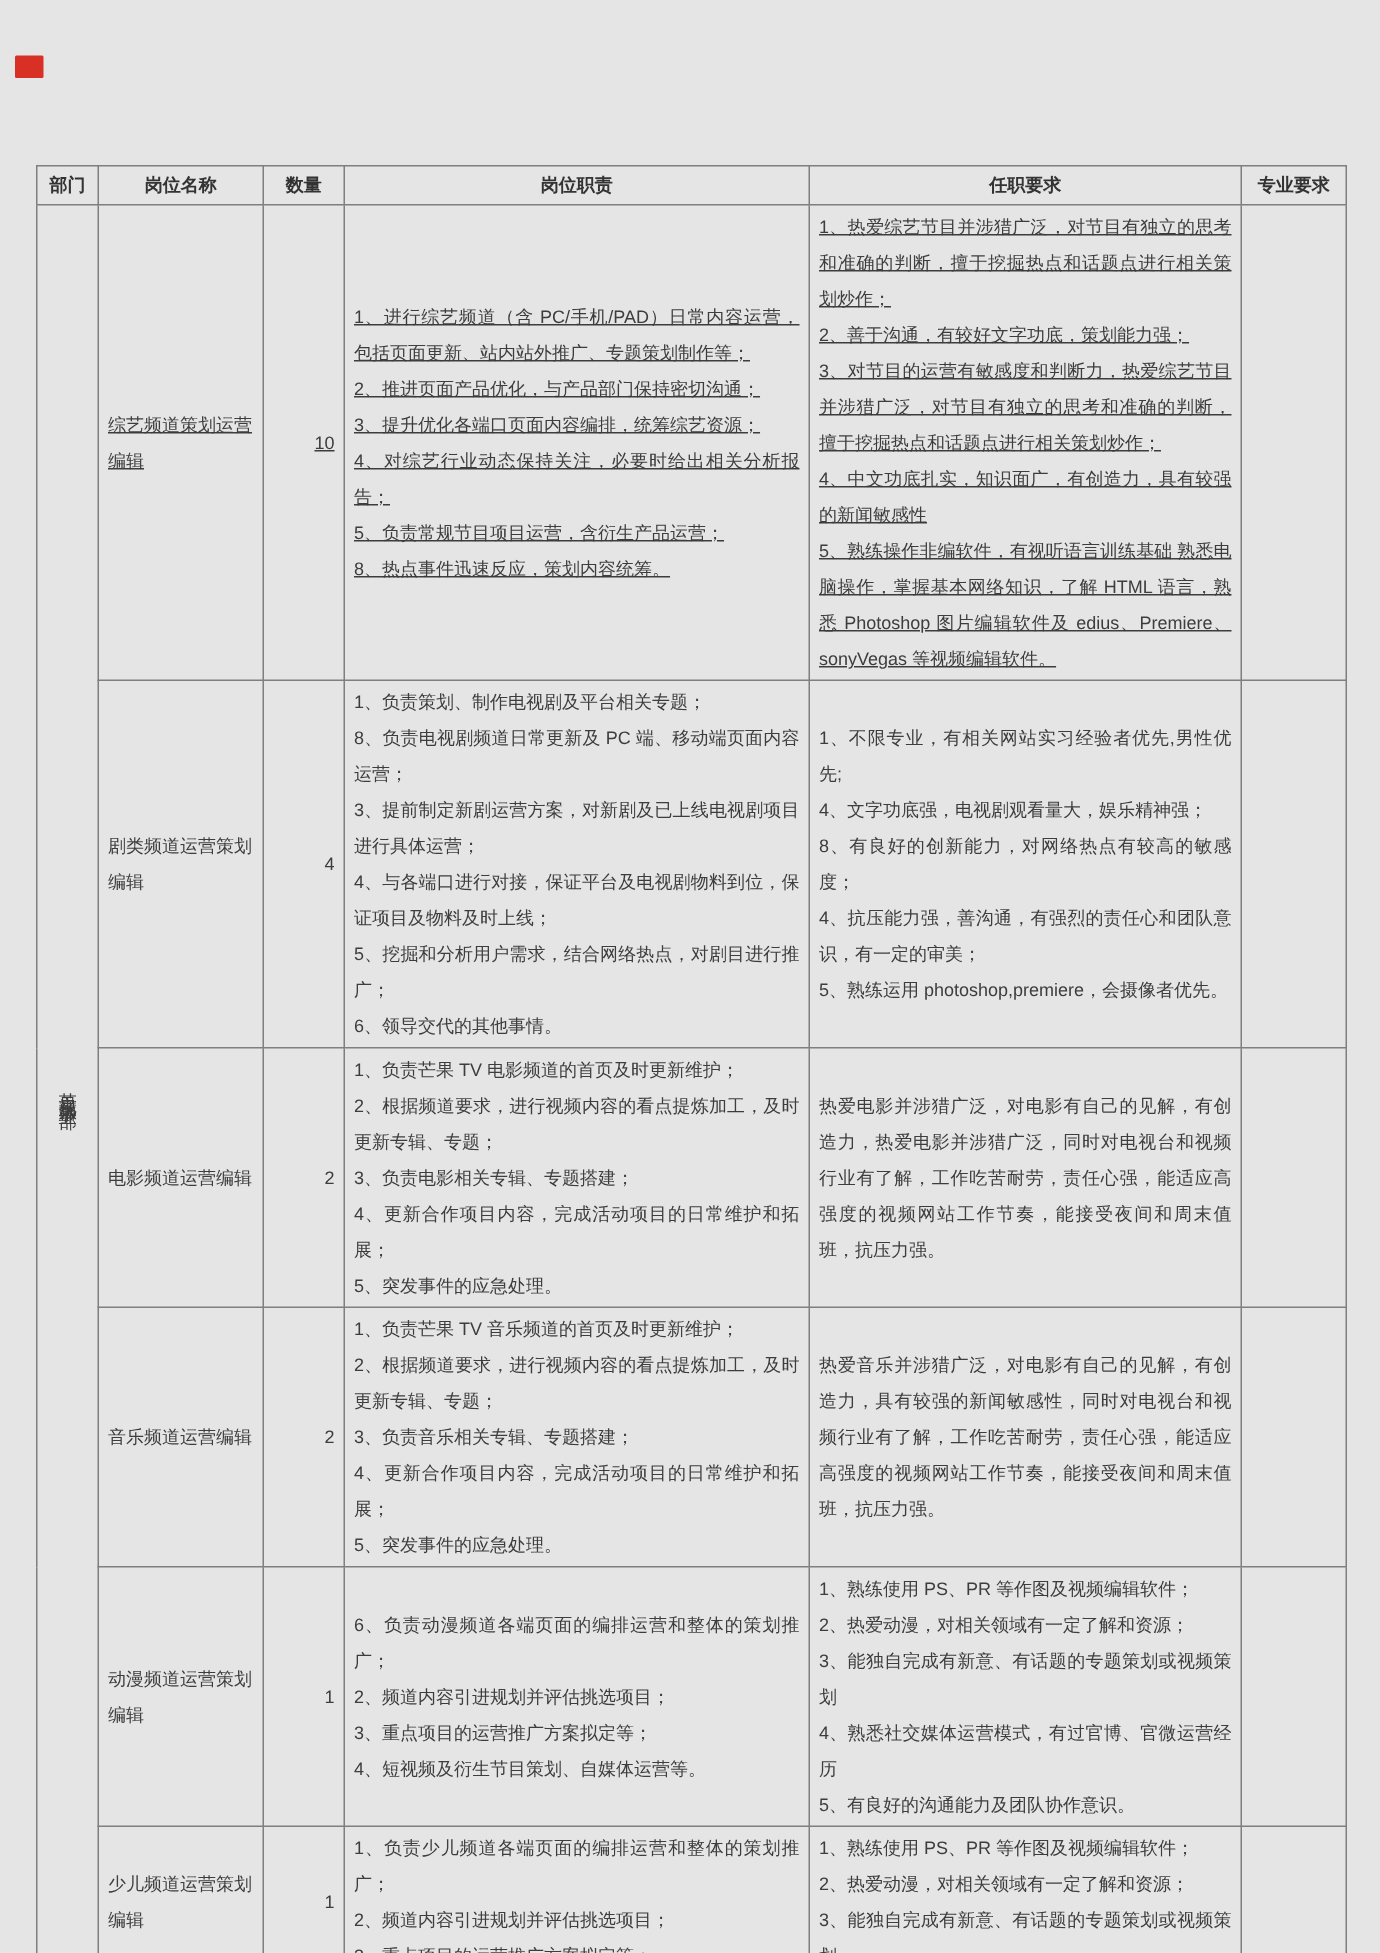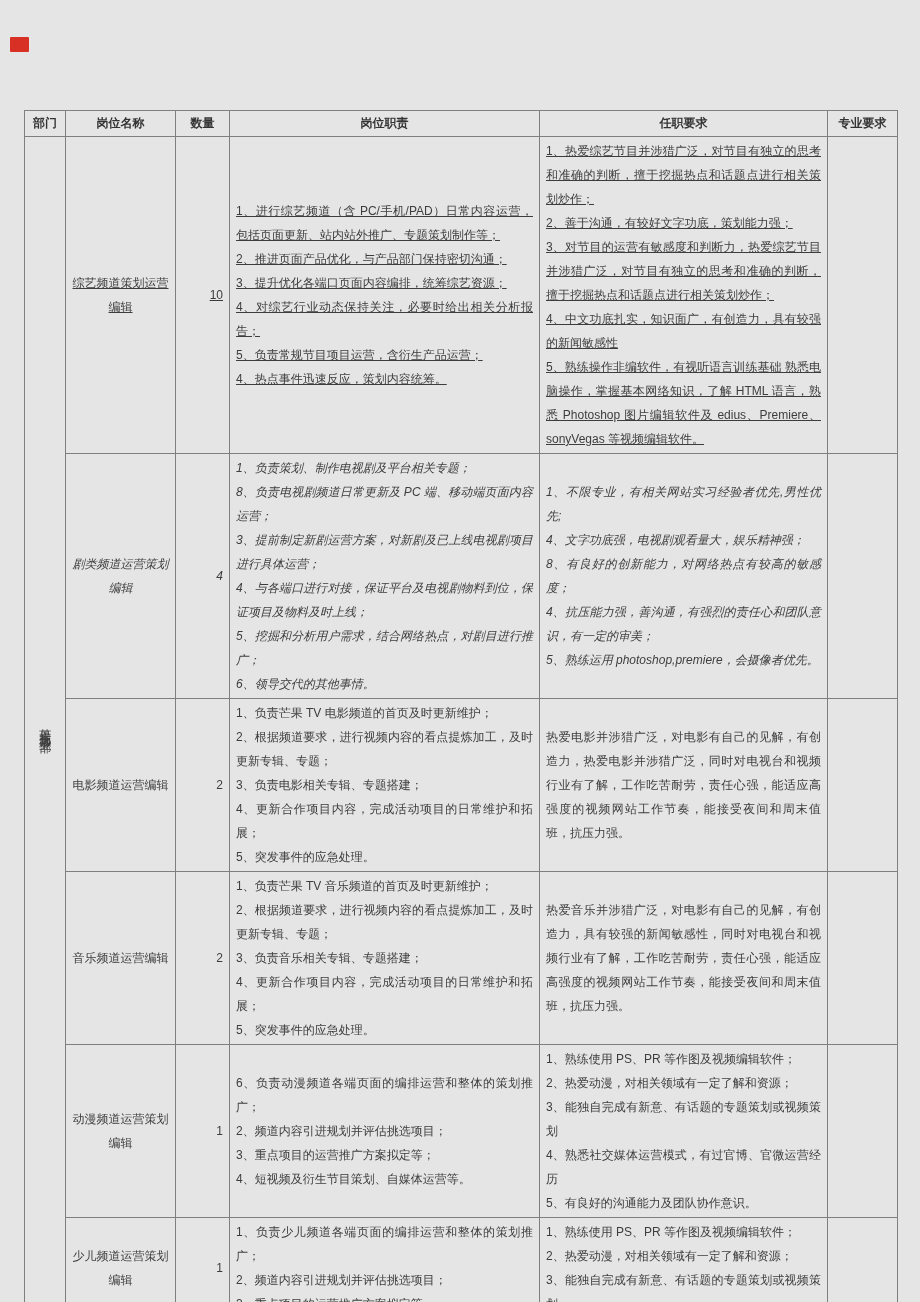--- a/index.html
+++ b/index.html
@@ -38,37 +38,37 @@
     overflow: hidden;
   }
   table.jobs th {
     height: 26px;
     font-weight: bold;
     text-align: center;
     color: #333333;
     padding: 2px 2px;
   }
   tr.r0 td { height: 313px; text-decoration: underline; }
-  tr.r1 td { height: 237px; font-style: italic; }
+  tr.r1 td { height: 237px; }
   tr.r2 td { height: 148px; }
   tr.r3 td { height: 148px; }
   tr.r4 td { height: 119px; }
   tr.r5 td { height: 70px; }
   td.dept-cell { text-align: center; padding: 0; }
   .vtext {
     display: inline-block;
     writing-mode: vertical-rl;
     text-orientation: upright;
     letter-spacing: 2px;
     line-height: 1.2;
     color: #3d3d3d;
     font-size: 12px;
   }
   td.position-cell {
-    text-align: center;
+    text-align: left;
     line-height: 24px;
     padding: 2px 8px;
   }
   td.count-cell { text-align: right; }
   td.duties-cell, td.requirements-cell {
     text-align: justify;
     padding: 3px 7px;
   }
   td.duties-cell p, td.requirements-cell p {
     margin: 0;
@@ -107,21 +107,21 @@
     <tr class="r0">
           <td class="dept-cell" rowspan="6"><div class="vtext">芒果视频事业部</div></td>
           <td class="position-cell">综艺频道策划运营编辑</td>
           <td class="count-cell">10</td>
           <td class="duties-cell">
             <p>1、进行综艺频道（含 PC/手机/PAD）日常内容运营，包括页面更新、站内站外推广、专题策划制作等；</p>
             <p>2、推进页面产品优化，与产品部门保持密切沟通；</p>
             <p>3、提升优化各端口页面内容编排，统筹综艺资源；</p>
             <p>4、对综艺行业动态保持关注，必要时给出相关分析报告；</p>
             <p>5、负责常规节目项目运营，含衍生产品运营；</p>
-            <p>4、热点事件迅速反应，策划内容统筹。</p>
+            <p>8、热点事件迅速反应，策划内容统筹。</p>
           </td>
           <td class="requirements-cell">
             <p>1、热爱综艺节目并涉猎广泛，对节目有独立的思考和准确的判断，擅于挖掘热点和话题点进行相关策划炒作；</p>
             <p>2、善于沟通，有较好文字功底，策划能力强；</p>
             <p>3、对节目的运营有敏感度和判断力，热爱综艺节目并涉猎广泛，对节目有独立的思考和准确的判断，擅于挖掘热点和话题点进行相关策划炒作；</p>
             <p>4、中文功底扎实，知识面广，有创造力，具有较强的新闻敏感性</p>
             <p>5、熟练操作非编软件，有视听语言训练基础 熟悉电脑操作，掌握基本网络知识，了解 HTML 语言，熟悉 Photoshop 图片编辑软件及 edius、Premiere、sonyVegas 等视频编辑软件。</p>
           </td>
           <td class="professional-cell"></td>
         </tr>

